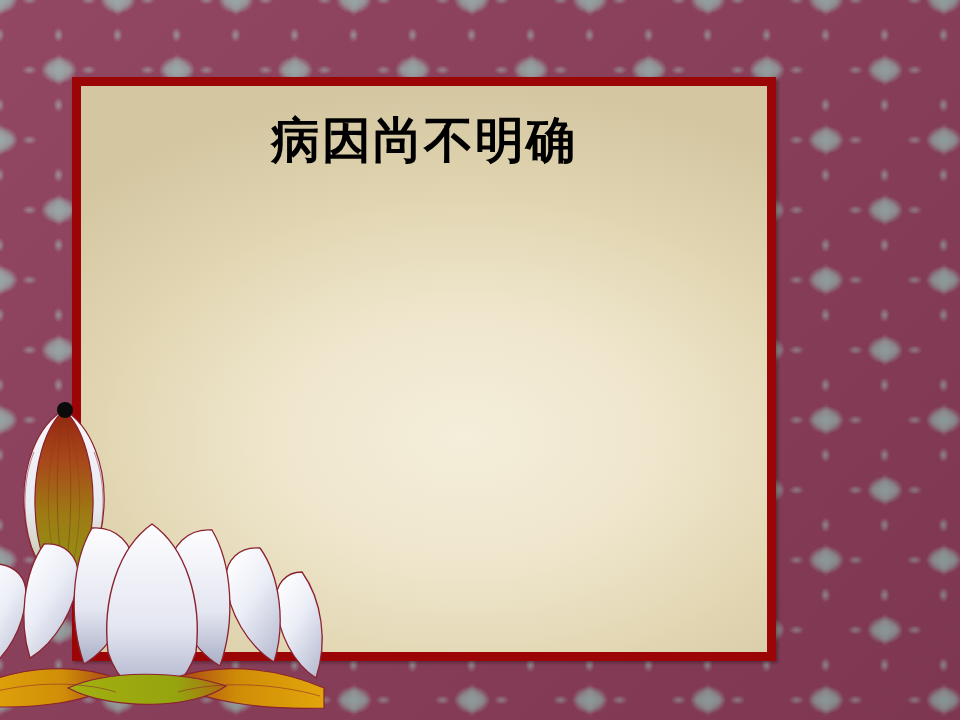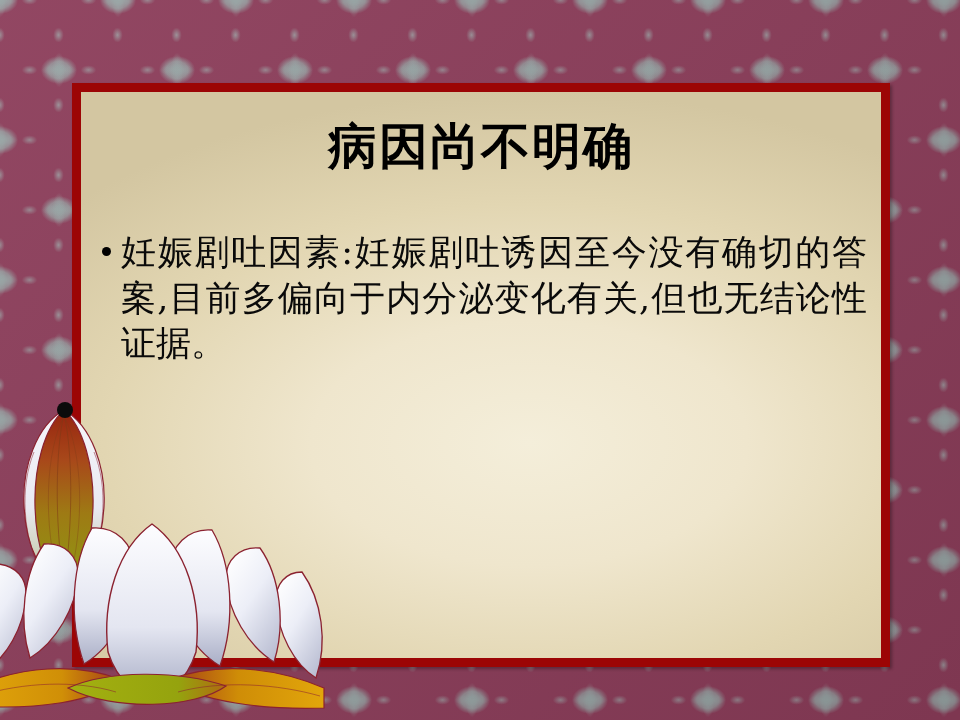--- a/index.html
+++ b/index.html
@@ -61,22 +61,22 @@
     position: absolute;
     inset: 0;
     background-image:
       linear-gradient(135deg, rgba(255,255,255,.05) 0%, rgba(0,0,0,.10) 100%);
   }
 
   
   .panel-frame {
     position: absolute;
     left: 72px;
-    top: 83px;
-    width: 818px;
+    top: 77px;
+    width: 704px;
     height: 584px;
     background: #9c0505;
     box-shadow: 2px 2px 3px rgba(0,0,0,.30);
   }
   .panel-inner {
     position: absolute;
     left: 9px;
     top: 9px;
     right: 9px;
     bottom: 9px;
@@ -160,24 +160,20 @@
   <div class="bg-filigree"></div>
   <div class="bg-shade"></div>
 
   <div class="panel-frame">
     <div class="panel-inner">
 
       <div class="slide-title">病因尚不明确</div>
 
       <div class="body-list">
 
-        <div class="bullet-row">
-          <span class="bullet-dot"></span>
-          <span class="bullet-text">妊娠剧吐因素:妊娠剧吐诱因至今没有确切的答案,目前多偏向于内分泌变化有关,但也无结论性证据。</span>
-        </div>
 
 
       </div>
     </div>
   </div>
 
   <svg class="lotus" viewBox="0 0 360 330">
     <defs>
       <linearGradient id="budG" x1="0" y1="0" x2="0" y2="1">
         <stop offset="0%" stop-color="#96240f"></stop>

